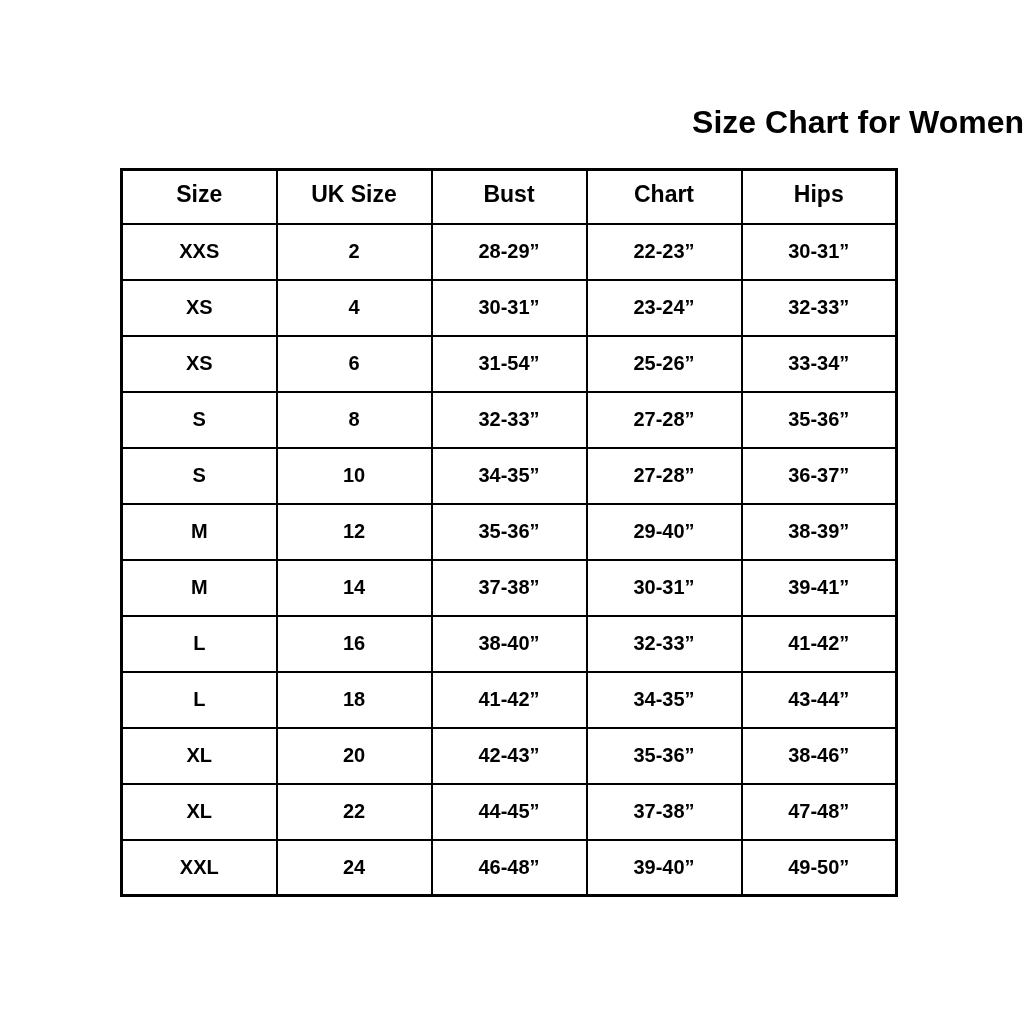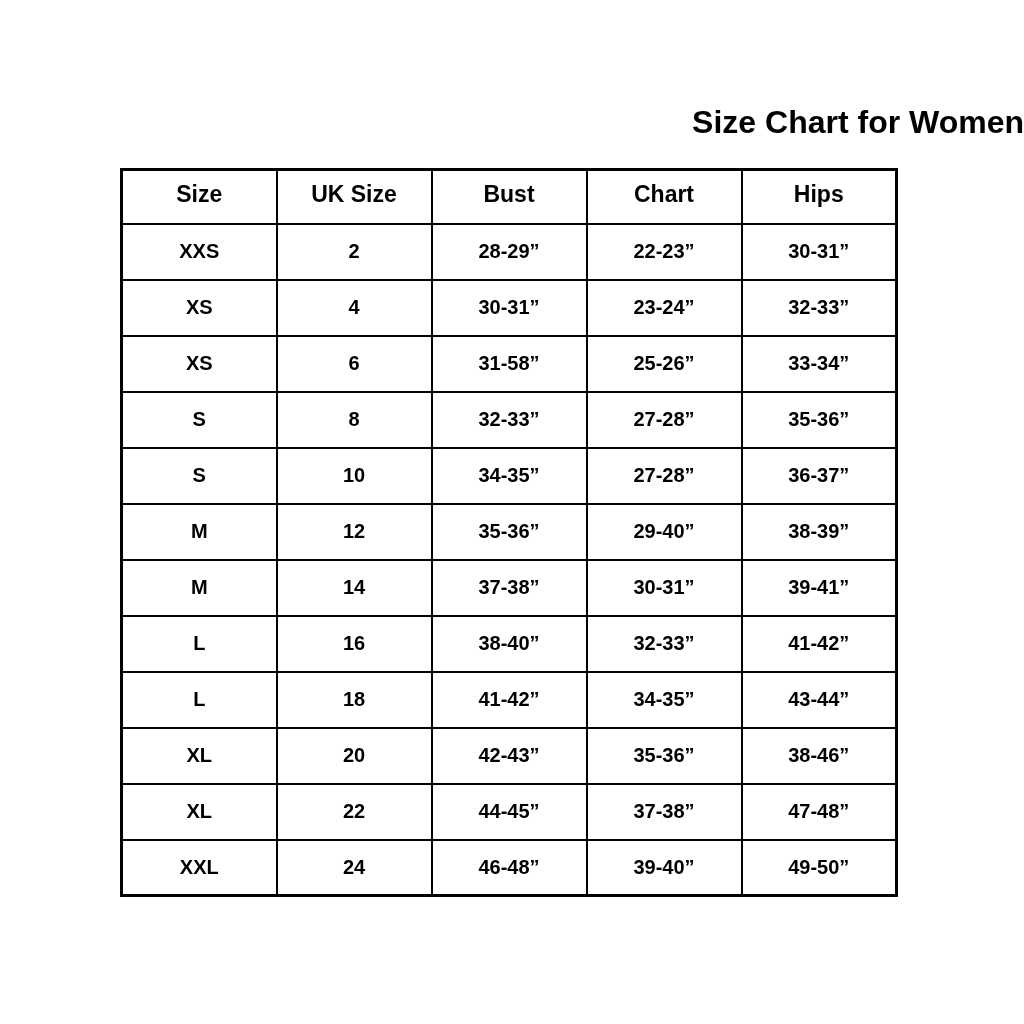--- a/index.html
+++ b/index.html
@@ -86,21 +86,21 @@
         <tr>
           <td>XS</td>
           <td>4</td>
           <td>30-31”</td>
           <td>23-24”</td>
           <td>32-33”</td>
         </tr>
         <tr>
           <td>XS</td>
           <td>6</td>
-          <td>31-58”</td>
+          <td>31-54”</td>
           <td>25-26”</td>
           <td>33-34”</td>
         </tr>
         <tr>
           <td>S</td>
           <td>8</td>
           <td>32-33”</td>
           <td>27-28”</td>
           <td>35-36”</td>
         </tr>

